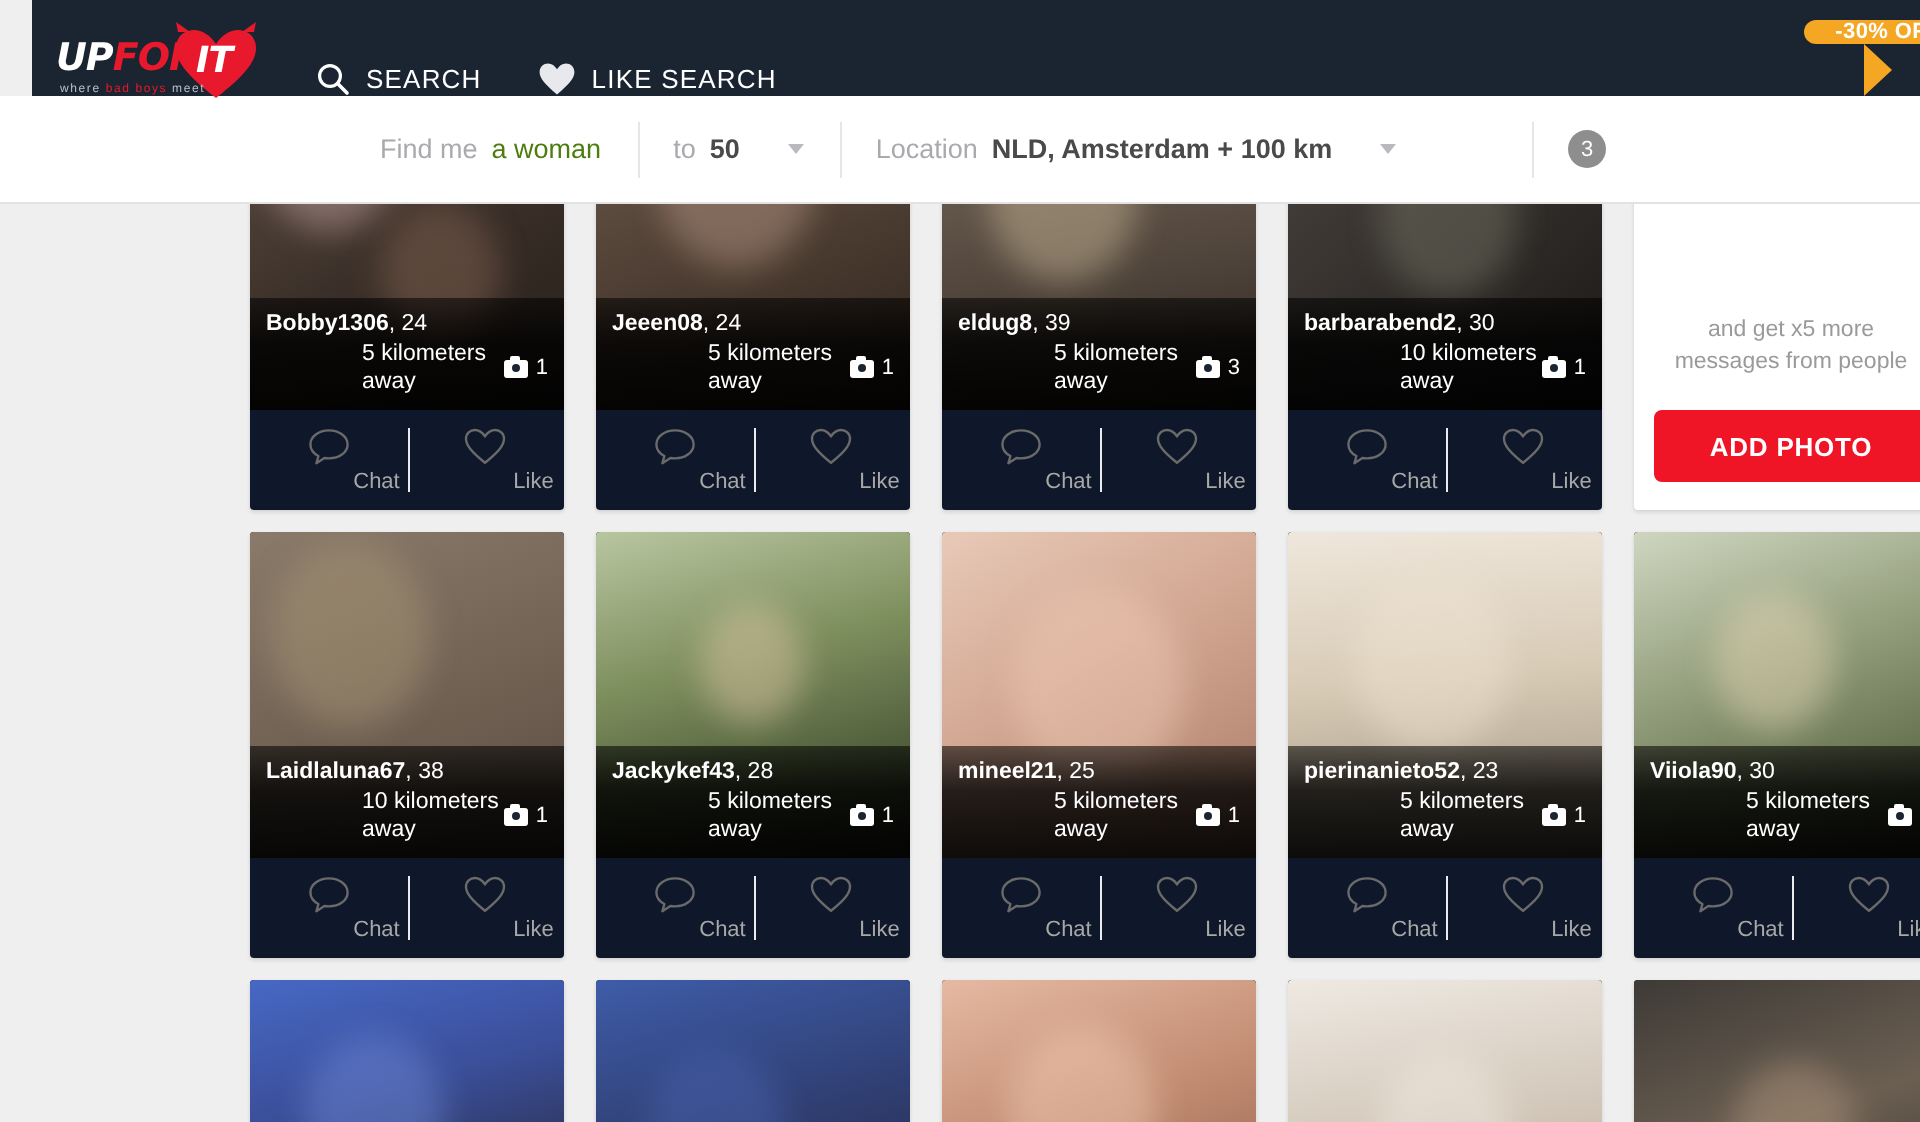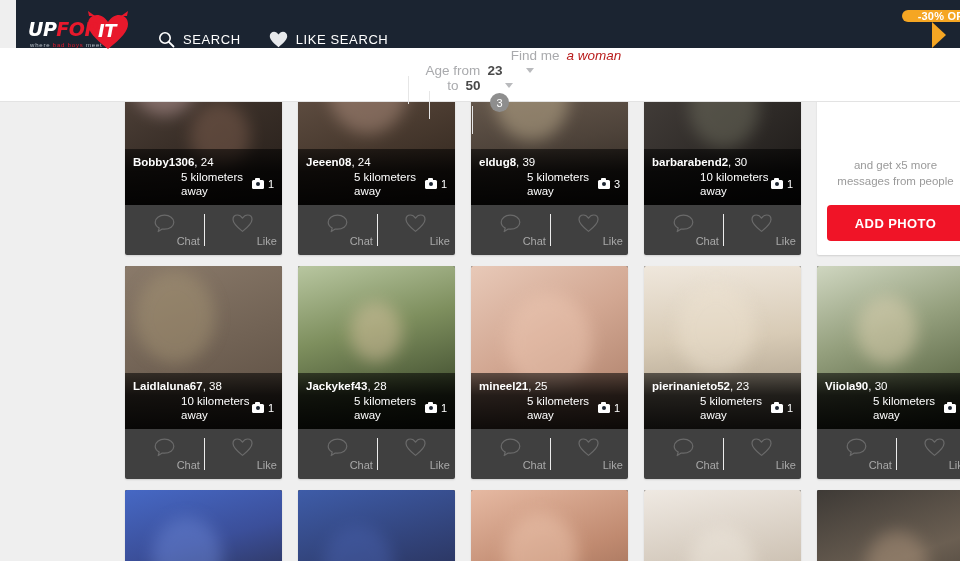--- a/index.html
+++ b/index.html
@@ -100,39 +100,38 @@
   }
 
   
   .filterbar {
     position: absolute; top: 48px; left: 0;
     width: 960px; height: 54px;
     background: #ffffff;
     border-bottom: 1px solid #e3e3e3;
     display: flex; align-items: center;
     z-index: 25;
-    flex-direction: column;
   }
   .fgroup {
     display: flex; align-items: center;
     height: 54px;
     padding: 0 18px;
     position: relative;
     cursor: pointer;
     white-space: nowrap;
   }
   .fgroup + .fgroup::before {
     content: "";
     position: absolute; left: 0; top: 13px;
     width: 1px; height: 28px;
     background: #e6e6e6;
   }
   .flabel { color: #a9aaad; font-size: 13.5px; }
   .fvalue { color: #4a4a4a; font-size: 13.5px; font-weight: bold; margin-left: 7px; }
-  .fvalue.light { color: #b91c1c; font-weight: normal; font-style: italic; }
+  .fvalue.light { color: #4d7c0f; font-weight: normal; }
   .caret {
     width: 0; height: 0;
     border-left: 4.5px solid transparent;
     border-right: 4.5px solid transparent;
     border-top: 5px solid #b9babd;
     margin-left: 24px;
   }
   .fgroup.findme { padding-left: 190px; }
   .fgroup.filters { margin-left: 50px; }
   .fbadge {
@@ -156,21 +155,21 @@
   }
   .grid {
     position: absolute;
     left: 125px; top: -60px;
     width: 880px;
     display: flex; flex-wrap: wrap;
     gap: 11px 16px;
   }
   .card {
     width: 157px;
-    background: #404040;
+    background: #0f172a;
     border-radius: 2px;
     box-shadow: 0 1px 2px rgba(0,0,0,0.13);
     overflow: hidden;
     flex: 0 0 auto;
   }
   .card-photo {
     position: relative;
     width: 157px; height: 163px;
     overflow: hidden;
     background: #3a3a3a;
@@ -327,32 +326,32 @@
   </div>
 </div>
 
 <div class="filterbar">
 
   <div class="fgroup findme">
     <span class="flabel">Find me</span>
     <span class="fvalue light">a woman</span>
   </div>
 
-  <div class="fgroup">
-    <span class="flabel">Age from</span>
-    <span class="fvalue">23</span>
-    <span class="caret"></span>
-  </div>
 
   <div class="fgroup">
     <span class="flabel">to</span>
     <span class="fvalue">50</span>
     <span class="caret"></span>
   </div>
 
+  <div class="fgroup">
+    <span class="flabel">Location</span>
+    <span class="fvalue">NLD, Amsterdam + 100 km</span>
+    <span class="caret"></span>
+  </div>
 
   <div class="fgroup filters">
     <span class="fbadge">3</span>
 
   </div>
 </div>
 
 <div class="grid-wrap">
   <div class="grid" id="grid">
       <div class="card">

